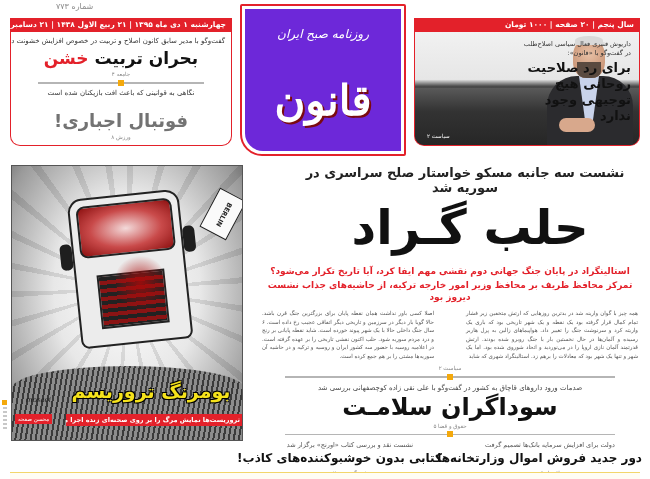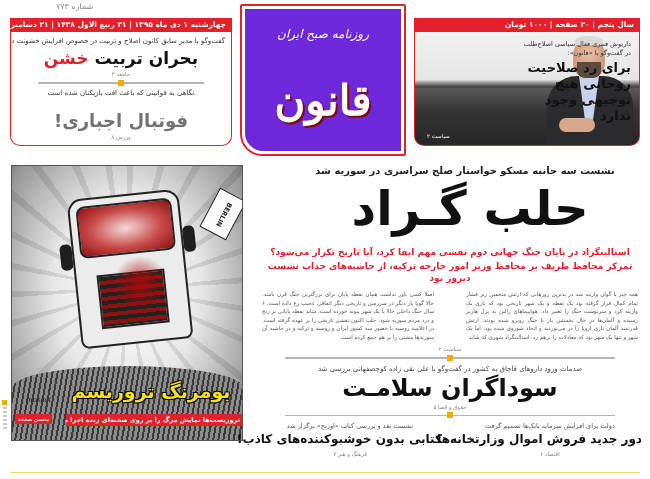--- a/index.html
+++ b/index.html
@@ -61,21 +61,21 @@
   .cartoonist-badge { position: absolute; left: 3px; top: 248px; height: 10px; padding: 0 3px; background: #e3212a; color: #fff; font-size: 5.5px; line-height: 10px; }
   .signature { position: absolute; left: 14px; top: 230px; font-family: "DejaVu Serif", serif; font-style: italic; font-size: 7px; color: #222; direction: ltr; }
 
   
   .side-note { position: absolute; left: 1px; top: 400px; width: 6px; height: 30px; }
   .side-note .dot { width: 5px; height: 5px; background: #f4a90c; }
   .side-note .txt { margin-top: 2px; width: 4px; height: 22px; background: repeating-linear-gradient(180deg, #c8c8c8 0 2px, transparent 2px 4px); }
 
   
   .main { position: absolute; left: 258px; top: 165px; width: 384px; text-align: center; }
-  .main-kicker { font-size: 10px; font-weight: bold; color: #222; margin-left: 30px; }
+  .main-kicker { font-size: 13px; font-weight: bold; color: #222; margin-left: 30px; }
   .main-hl { font-size: 48px; font-weight: bold; color: #111; line-height: 56px; margin-top: 4px; margin-left: 40px; letter-spacing: 2px; }
   .main-sub { font-size: 9px; font-weight: bold; color: #e3212a; line-height: 12px; margin-top: 10px; }
   .cols { display: flex; flex-direction: row; justify-content: space-between; margin-top: 6px; padding: 0 4px; }
   .col { width: 172px; font-size: 5.5px; color: #555; line-height: 8.5px; text-align: justify; }
   .main-ref { font-size: 5.5px; color: #888; margin-top: 5px; }
   .divider-wide { position: relative; margin: 5px auto 0; width: 330px; height: 1.5px; background: #b5b5b5; }
   .divider-wide .dot { position: absolute; left: 50%; top: -2.5px; width: 6px; height: 6px; margin-left: -3px; background: #f4a90c; }
   .sec-kicker { font-size: 7px; color: #444; margin-top: 6px; }
   .sec-hl { font-size: 24px; font-weight: bold; color: #111; line-height: 28px; margin-top: 1px; letter-spacing: 1px; }
   .sec-ref { font-size: 5.5px; color: #888; margin-top: 2px; }

